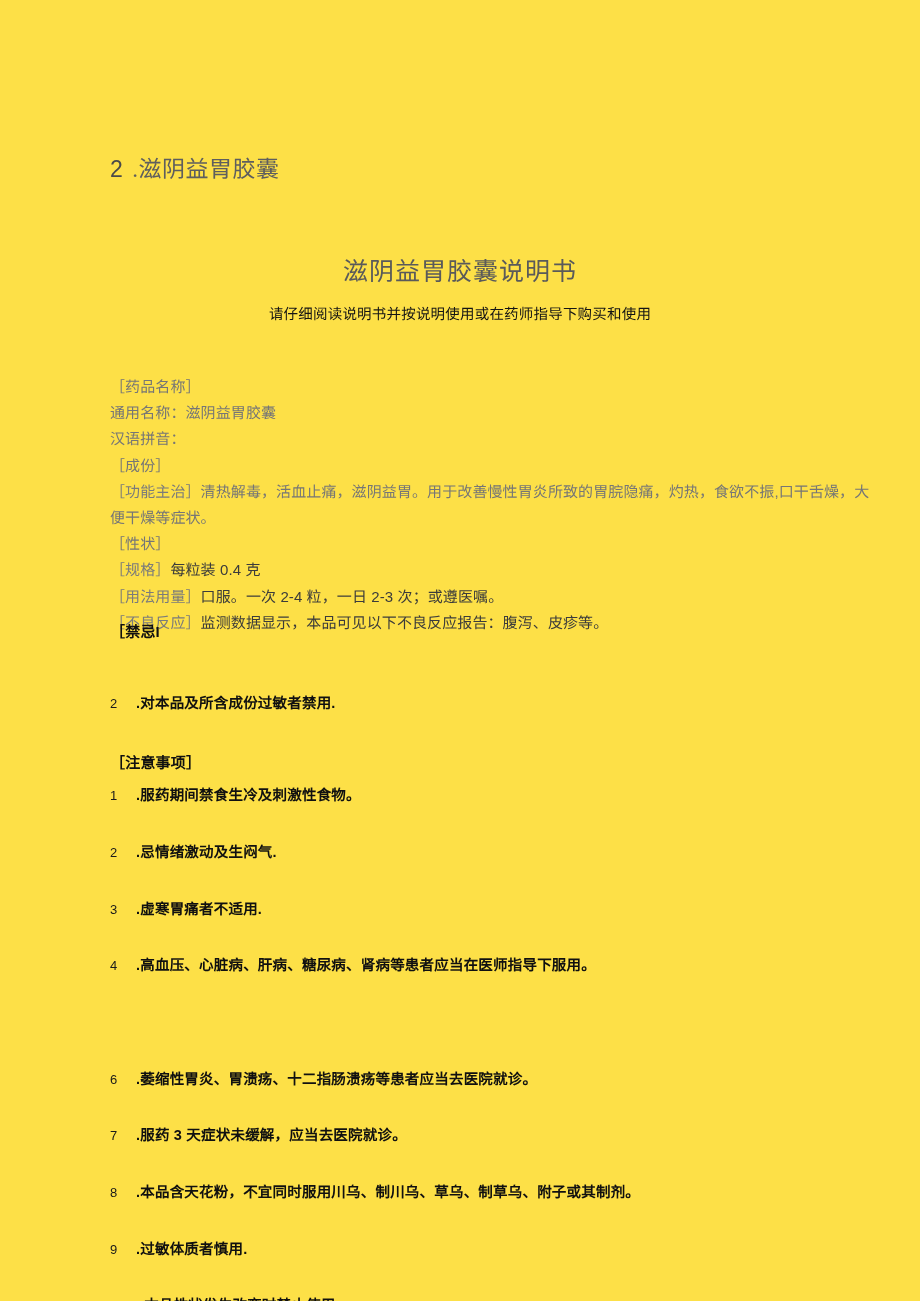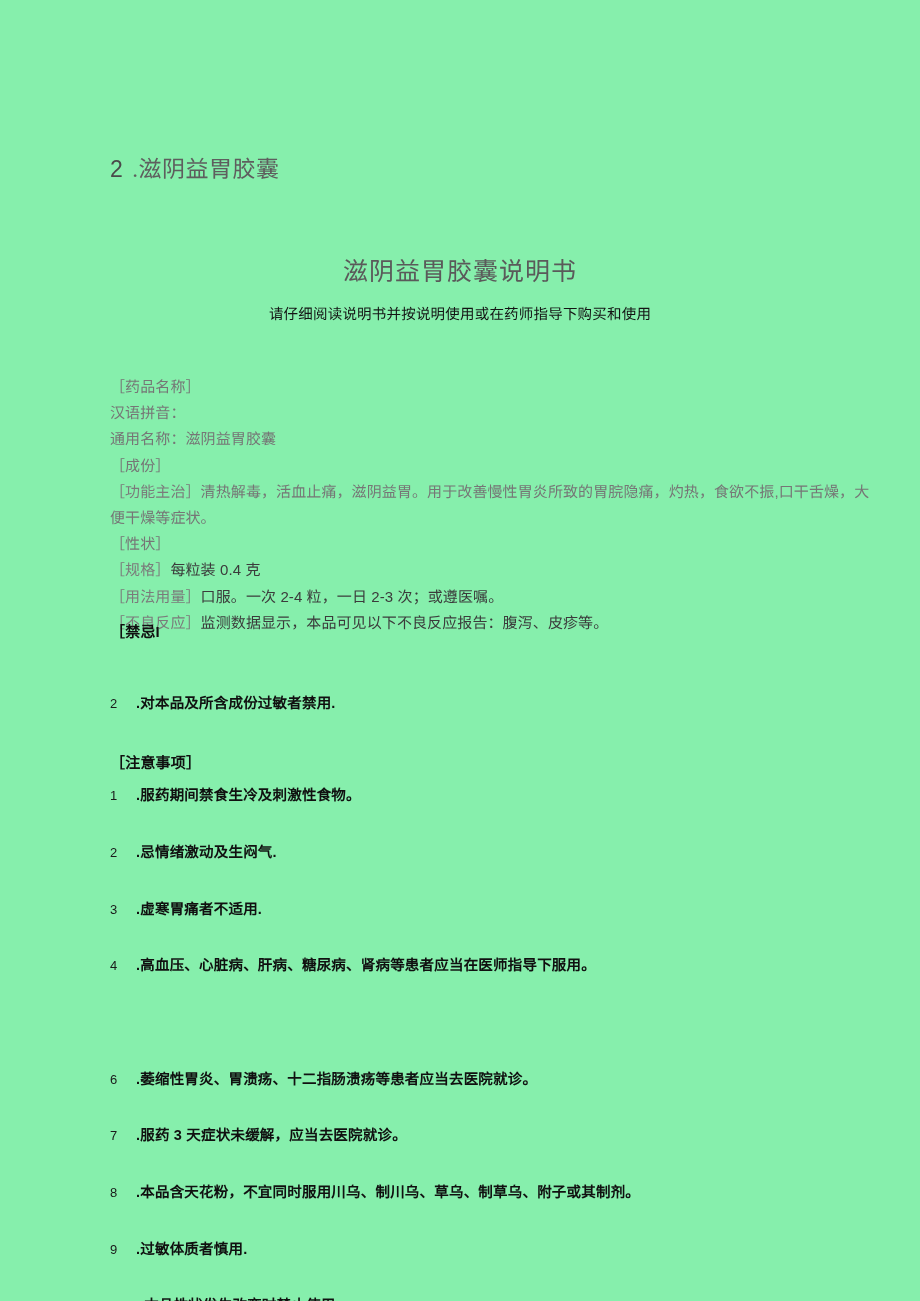--- a/index.html
+++ b/index.html
@@ -9,21 +9,21 @@
     background: #ffffff;
   }
   body {
     font-family: "Liberation Sans", "DejaVu Sans", sans-serif;
     -webkit-font-smoothing: antialiased;
   }
   .page {
     position: relative;
     width: 920px;
     height: 1301px;
-    background: #86efac;
+    background: #fde047;
     overflow: hidden;
     box-sizing: border-box;
   }
 
   
   .chapter-heading {
     position: absolute;
     left: 110px;
     top: 152px;
     font-family: "Liberation Serif", "DejaVu Serif", serif;
@@ -133,22 +133,22 @@
 
   <div class="chapter-heading">
     <span class="num">2</span><span>.</span><span>滋阴益胃胶囊</span>
   </div>
 
   <div class="doc-title">滋阴益胃胶囊说明书</div>
   <div class="doc-subtitle">请仔细阅读说明书并按说明使用或在药师指导下购买和使用</div>
 
   <div class="body-block">
     <div class="line nowrap">［药品名称］</div>
+    <div class="line nowrap">通用名称：滋阴益胃胶囊</div>
     <div class="line nowrap">汉语拼音：</div>
-    <div class="line nowrap">通用名称：滋阴益胃胶囊</div>
     <div class="line nowrap">［成份］</div>
     <div class="line"><span class="tag">［功能主治］</span><span>清热解毒，活血止痛，滋阴益胃。用于改善慢性胃炎所致的胃脘隐痛，灼热，食欲不振,口干舌燥，大便干燥等症状。</span></div>
     <div class="line nowrap">［性状］</div>
     <div class="line nowrap"><span class="tag">［规格］</span><span class="dark">每粒装 0.4 克</span></div>
     <div class="line nowrap"><span class="tag">［用法用量］</span><span class="dark">口服。一次 2-4 粒，一日 2-3 次；或遵医嘱。</span></div>
     <div class="line nowrap"><span class="tag">［不良反应］</span><span class="dark">监测数据显示，本品可见以下不良反应报告：腹泻、皮疹等。</span></div>
   </div>
 
   <div class="sec-heading" style="top:621px;">［禁忌I</div>
 

